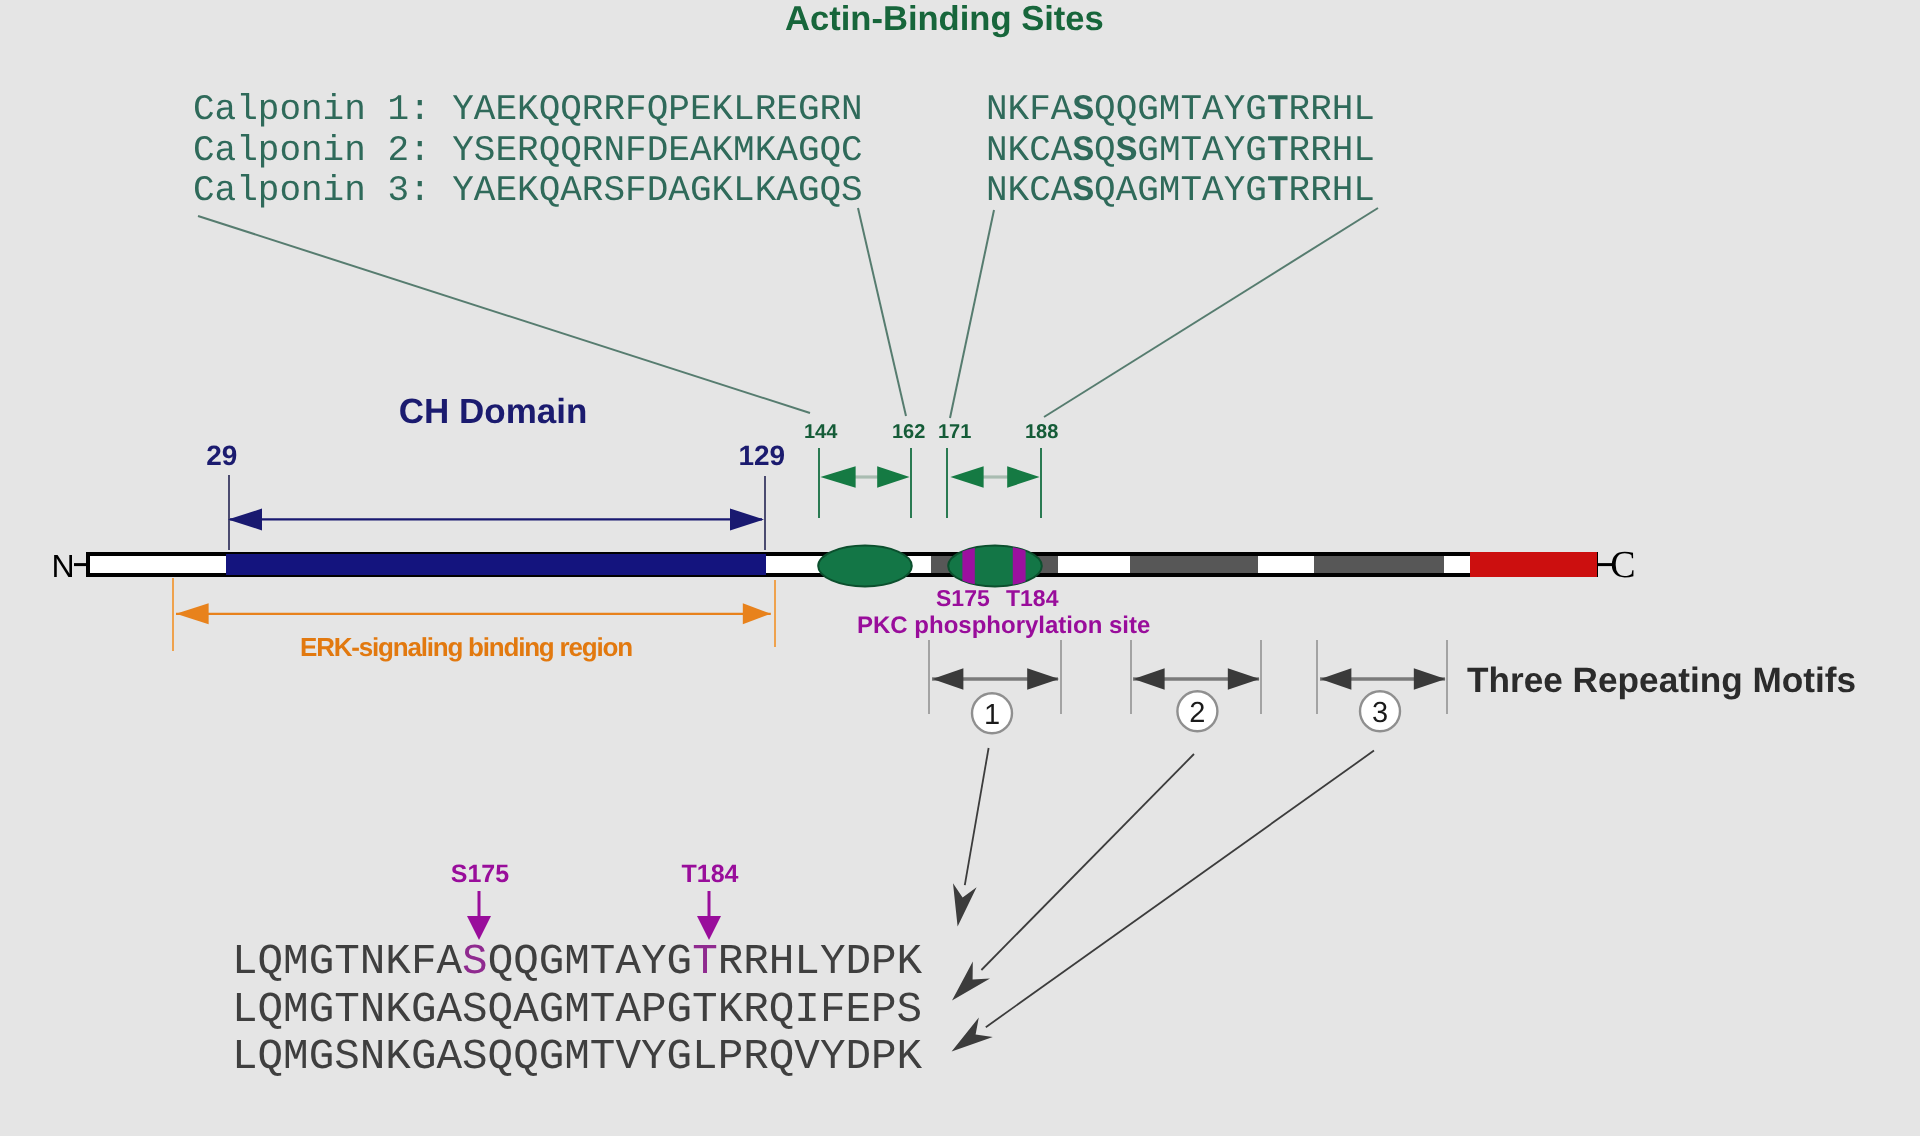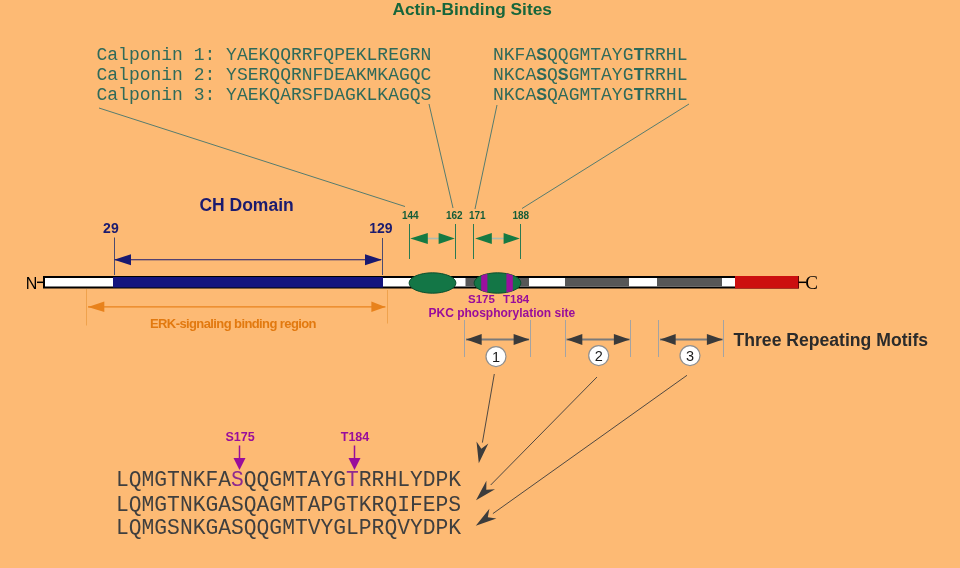--- a/index.html
+++ b/index.html
@@ -1,16 +1,16 @@
 <!DOCTYPE html>
 <html><head>
 <meta charset="utf-8">
 <style>
 html,body{margin:0;padding:0;background:#ffffff;}
-#page{position:relative;width:960px;height:568px;background:#fdba74;overflow:hidden;}
+#page{position:relative;width:960px;height:568px;background:#e5e5e5;overflow:hidden;}
 svg{display:block;}
 </style>
 </head>
 <body>
 <div id="page">
 <svg width="960" height="568" viewBox="0 0 960 568">
   <defs>
     <clipPath id="ell2clip">
           <ellipse cx="497.5" cy="283" rx="23.4" ry="10.2"></ellipse>
         </clipPath>

